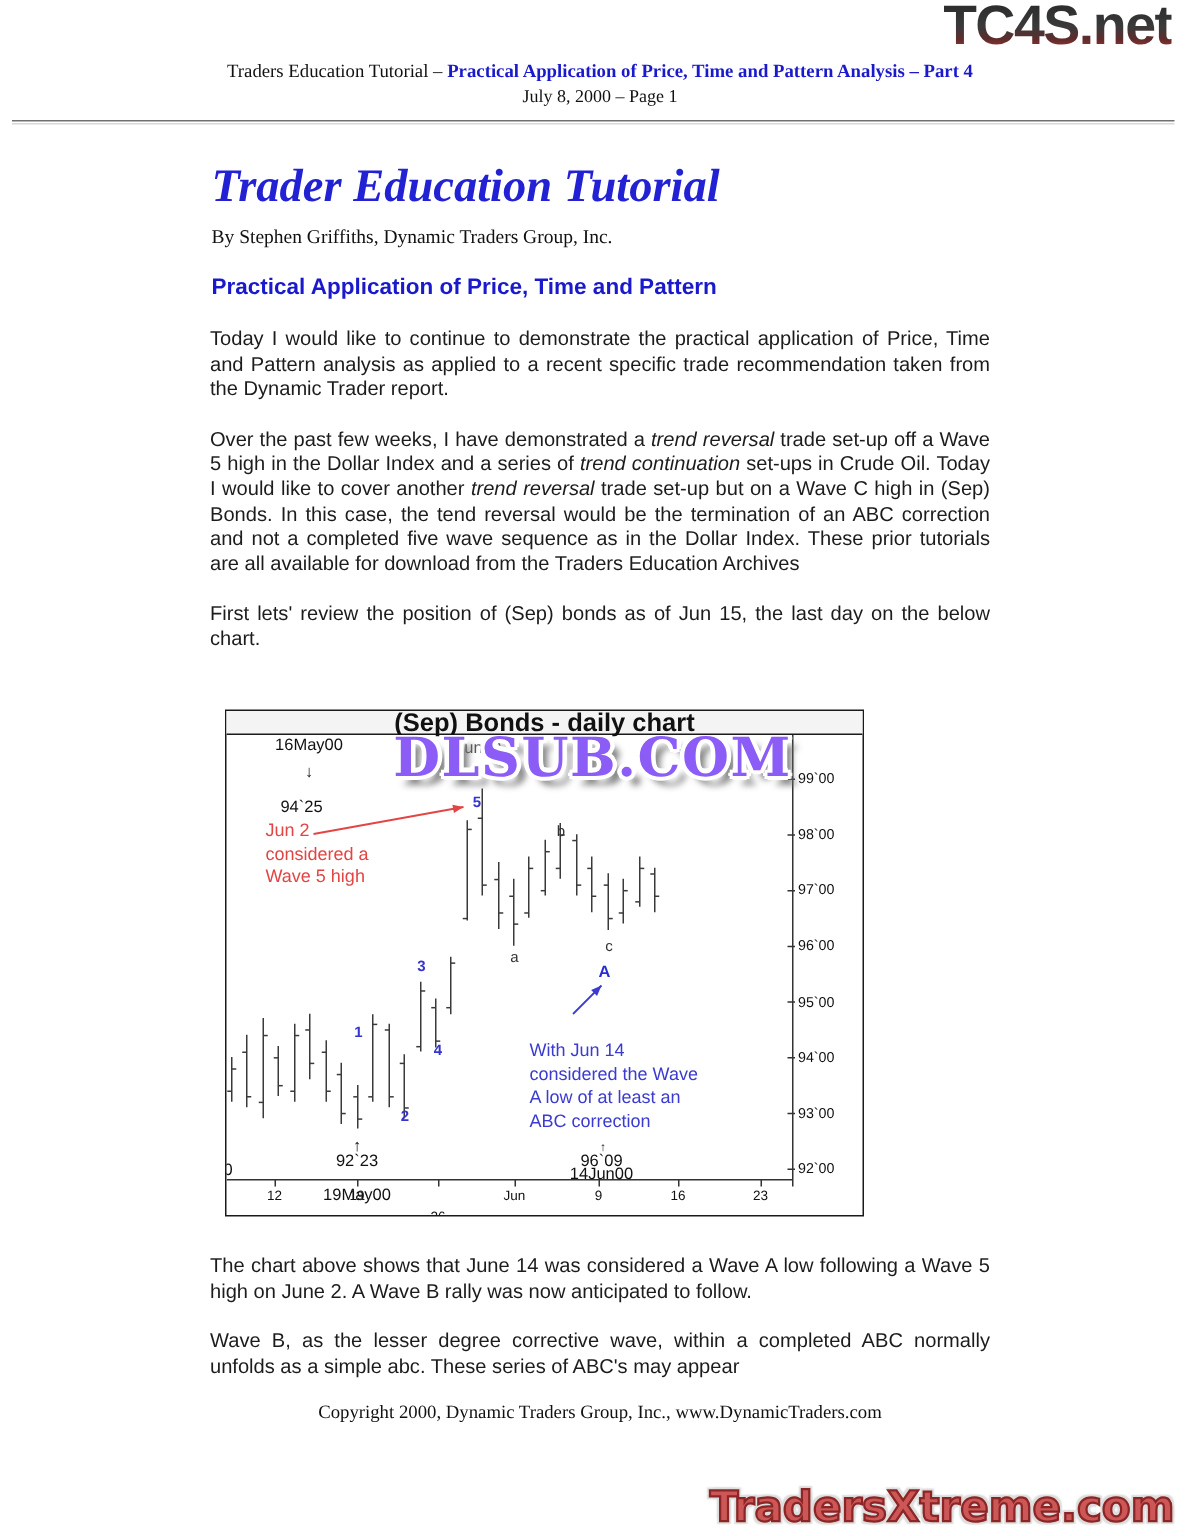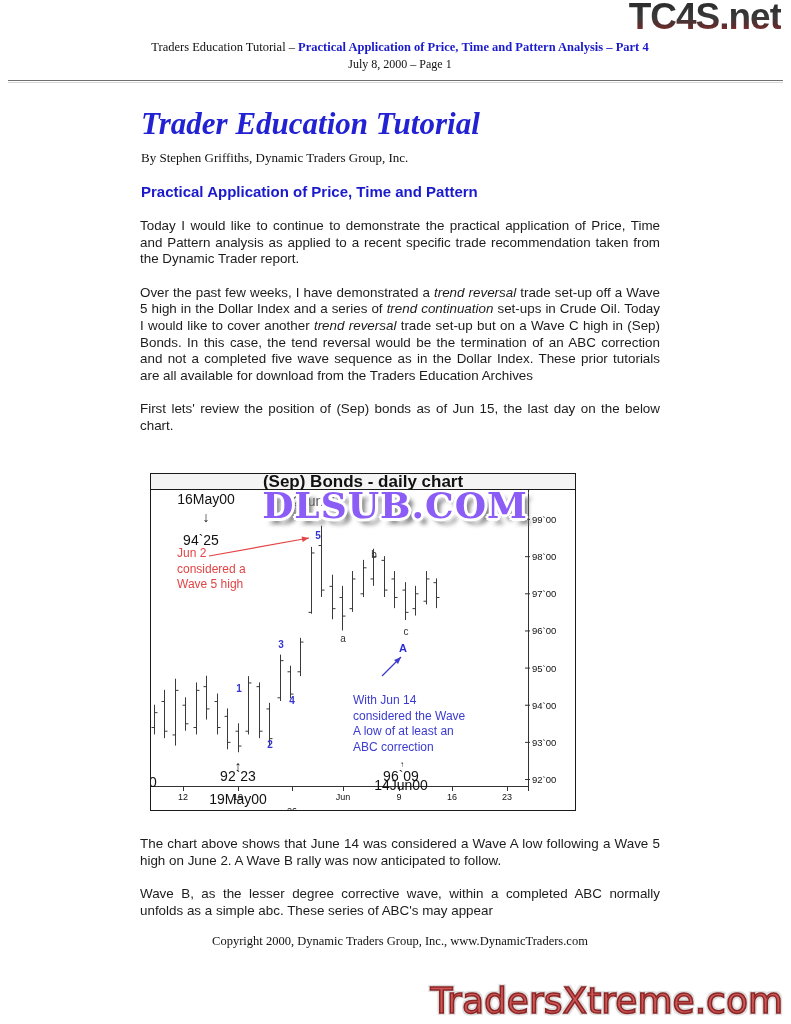--- a/index.html
+++ b/index.html
@@ -45,37 +45,37 @@
   #chart-svg{position:absolute;left:0;top:0;z-index:1;}
   .watermark{position:absolute;left:98px;top:-6px;width:292px;z-index:3;text-align:center;
              font-family:"DejaVu Serif",serif;font-weight:bold;font-size:36px;letter-spacing:1px;
              color:#8b5cf6;
              text-shadow:-2px -2px 0 #fff,2px -2px 0 #fff,-2px 2px 0 #fff,2px 2px 0 #fff,
                          -3px 0 0 #fff,3px 0 0 #fff,0 3px 0 #fff,0 -3px 0 #fff,
                          6px 6px 4px rgba(110,110,110,.85);}
   .chart-caption{position:absolute;left:0;top:303px;width:424px;text-align:center;
                  font-size:11px;color:#222;z-index:4;}
   .clabel{position:absolute;font-family:"Liberation Sans",sans-serif;z-index:4;white-space:pre-line;}
-  .small{font-size:14px;color:#111;}
+  .small{font-size:11px;color:#111;}
   .tiny{font-size:8px;color:#111;}
   .ctr{transform:translateX(-50%);text-align:center;}
   .under{z-index:2;color:#555;}
   .wave{font-size:10px;font-weight:bold;color:#3535cf;}
   .waveA{font-size:11px;font-weight:bold;color:#2b2bd6;}
   .minor{font-size:10px;color:#333;}
   .red-note{font-size:12px;color:#e34444;line-height:15.5px;}
   .blue-note{font-size:12px;color:#3b3bd0;line-height:15.5px;}
   .ylab{position:absolute;font-size:9.5px;color:#111;z-index:2;}
   .xlab{position:absolute;font-size:9px;color:#111;transform:translateX(-50%);z-index:4;}
 
   .footer{position:absolute;top:934px;left:140px;width:520px;text-align:center;
           font-family:"Liberation Serif",serif;font-size:12.5px;color:#111;}
 
   .banner{position:absolute;right:8px;bottom:3px;font-family:"DejaVu Sans",sans-serif;
-          font-weight:normal;font-size:36px;color:#cd5757;-webkit-text-stroke:1.5px #8c2525;
+          font-weight:bold;font-size:28px;color:#cd5757;-webkit-text-stroke:1.5px #8c2525;
           text-shadow:-2px -2px 1px #dcdcdc,2px -2px 1px #dcdcdc,-2px 2px 1px #dcdcdc,2px 2px 1px #dcdcdc;}
 </style>
 </head>
 <body>
 
 <div class="page">
 
   <div class="logo">TC4S.net</div>
 
   <div class="doc-header">

